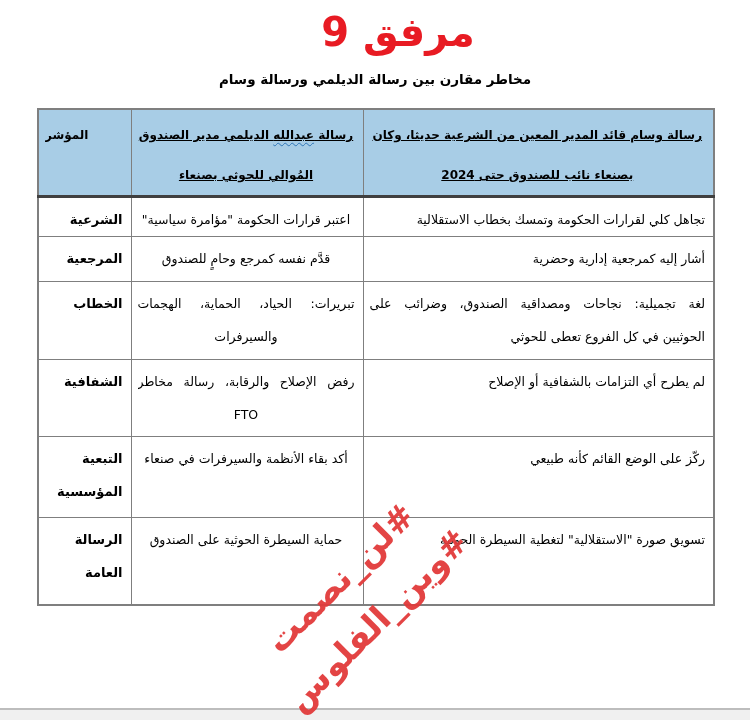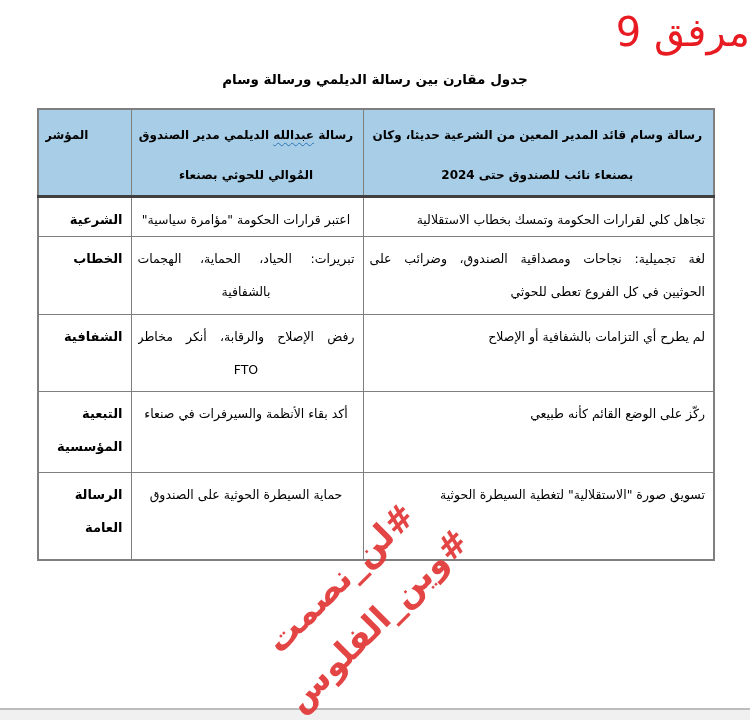--- a/index.html
+++ b/index.html
@@ -2,22 +2,22 @@
 <html lang="ar" style="--title-red: #e81b23; --watermark-red: #e23b3b; --header-bg: #a8cde6; --border-gray: #7f7f7f;"><head>
 <meta charset="utf-8">
 <style>
   html,body{margin:0;padding:0;}
   body{
     width:750px;height:720px;overflow:hidden;background:#ffffff;
     font-family:"DejaVu Sans",sans-serif;color:#000;
   }
   .doc{position:relative;width:750px;height:720px;background:#fff;}
   .title{
-    margin:0;padding:8px 0 0 46px;text-align:right;direction:ltr;
-    font-size:40px;line-height:48px;font-weight:normal;
+    margin:0;padding:8px 0 0 46px;text-align:center;direction:ltr;
+    font-size:40px;line-height:48px;font-weight:bold;
     color:var(--title-red,#e81b23);
   }
   .subtitle{
     margin:14px 0 0 0;text-align:center;direction:rtl;
     font-size:13.5px;line-height:18px;font-weight:bold;color:#000;
   }
   table.cmp{
     border-collapse:collapse;table-layout:fixed;
     margin:20px 0 0 37px;width:676px;
     border:2px solid var(--border-gray,#7f7f7f);
@@ -34,21 +34,21 @@
     height:83px;font-size:12px;font-weight:bold;
   }
   .cmp thead .line{line-height:40px;max-height:40px;}
   .cmp tbody td{font-size:12.5px;font-weight:normal;}
   .cmp tbody td.indicator{font-weight:bold;font-size:13px;}
   .line{line-height:33px;max-height:33px;overflow:hidden;}
   .al-right{text-align:right;}
   .al-center{text-align:center;}
   .stretch{text-align:justify;text-align-last:justify;}
   th.indicator .line{text-align:left;}
-  th.dailami .line,th.wissam .line{text-align:center;}
+  th.dailami .line,th.wissam .line{text-align:center;text-decoration:underline;}
   .misspell{
     text-decoration:underline;text-decoration-style:wavy;
     text-decoration-color:#2e75b6;text-decoration-thickness:1px;
     text-underline-offset:3px;
   }
   .watermark{
     position:absolute;z-index:5;direction:rtl;text-align:center;
     color:var(--watermark-red,#e23b3b);font-weight:bold;font-size:34px;
     transform:rotate(-45deg);opacity:.95;pointer-events:none;
     white-space:nowrap;letter-spacing:1px;
@@ -60,21 +60,21 @@
     background:#f0f0f0;border-top:2px solid #bdbdbd;box-sizing:border-box;
   }
 </style>
 </head>
 <body>
 
 <div class="doc">
 
   <h1 class="title">مرفق 9</h1>
 
-  <div class="subtitle">جدول مقارن بين رسالة الديلمي ورسالة وسام</div>
+  <div class="subtitle">مخاطر مقارن بين رسالة الديلمي ورسالة وسام</div>
 
   <table class="cmp">
     <colgroup>
       <col class="c-ind">
         <col class="c-dai">
         <col class="c-wis">
     </colgroup>
     <thead>
       <tr>
         <th class="indicator">
@@ -95,39 +95,50 @@
           <td class="indicator">
             <div class="line al-right">الشرعية</div>
           </td>
           <td class="dailami">
             <div class="line al-center">اعتبر قرارات الحكومة "مؤامرة سياسية"</div>
           </td>
           <td class="wissam">
             <div class="line al-right">تجاهل كلي لقرارات الحكومة وتمسك بخطاب الاستقلالية</div>
           </td>
         </tr>
+        <tr style="height: 45px;">
+          <td class="indicator">
+            <div class="line al-right">المرجعية</div>
+          </td>
+          <td class="dailami">
+            <div class="line al-center">قدَّم نفسه كمرجع وحامٍ للصندوق</div>
+          </td>
+          <td class="wissam">
+            <div class="line al-right">أشار إليه كمرجعية إدارية وحضرية</div>
+          </td>
+        </tr>
         <tr style="height: 78px; margin-top: 31px;">
           <td class="indicator">
             <div class="line al-right">الخطاب</div>
           </td>
           <td class="dailami">
             <div class="line stretch">تبريرات: الحياد، الحماية، الهجمات</div>
-            <div class="line al-center">بالشفافية</div>
+            <div class="line al-center">والسيرفرات</div>
           </td>
           <td class="wissam">
             <div class="line stretch">لغة تجميلية: نجاحات ومصداقية الصندوق، وضرائب على</div>
             <div class="line al-right">الحوثيين في كل الفروع تعطى للحوثي</div>
           </td>
         </tr>
         <tr style="height: 77px;">
           <td class="indicator">
             <div class="line al-right">الشفافية</div>
           </td>
           <td class="dailami">
-            <div class="line stretch">رفض الإصلاح والرقابة، أنكر مخاطر</div>
+            <div class="line stretch">رفض الإصلاح والرقابة، رسالة مخاطر</div>
             <div class="line al-center">FTO</div>
           </td>
           <td class="wissam">
             <div class="line al-right">لم يطرح أي التزامات بالشفافية أو الإصلاح</div>
           </td>
         </tr>
         <tr style="height: 81px;">
           <td class="indicator">
             <div class="line al-right">التبعية</div>
             <div class="line al-right">المؤسسية</div>

